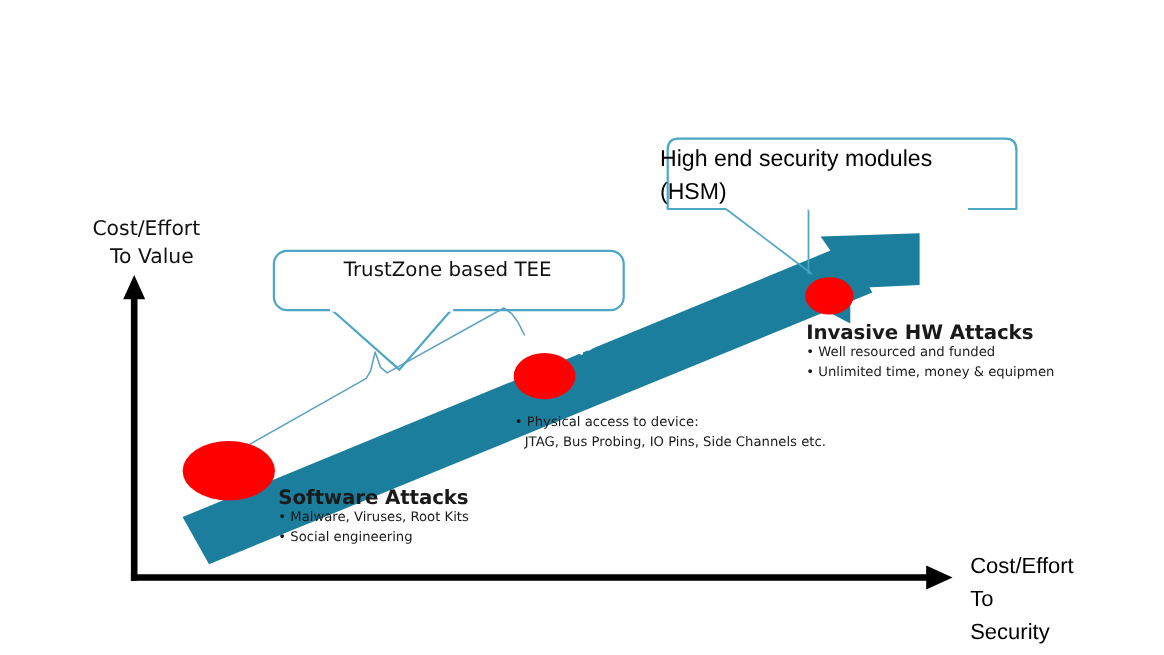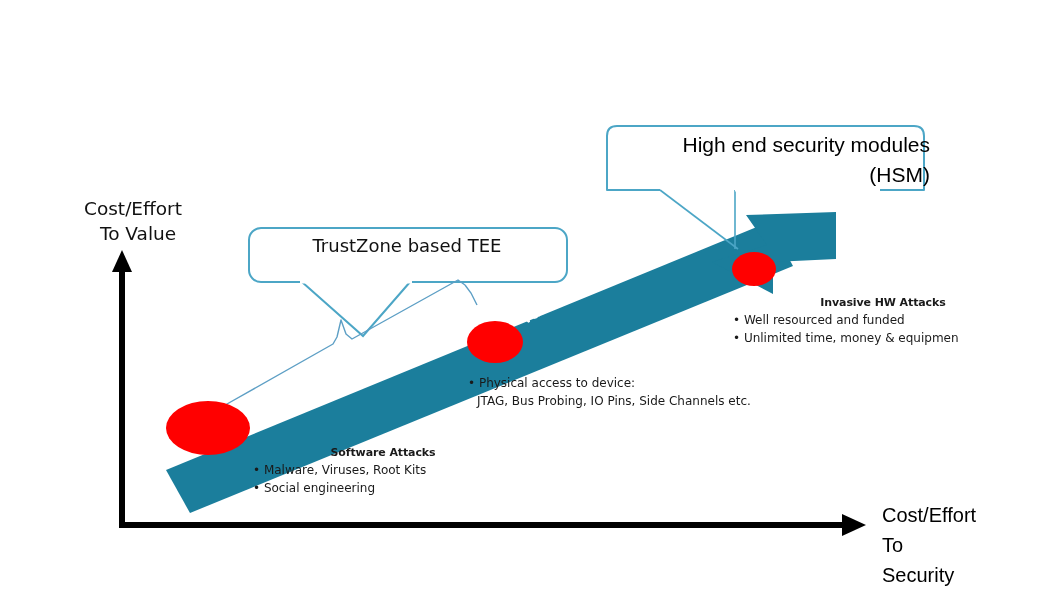--- a/index.html
+++ b/index.html
@@ -61,38 +61,37 @@
     font-family: "DejaVu Sans", sans-serif;
     font-size: 18px;
     line-height: 24px;
     color: #111111;
   }
 
   .callout-text-hsm {
     left: 600px;
     top: 130px;
     width: 330px;
-    text-align: right;
+    text-align: left;
     font-family: "Liberation Sans", sans-serif;
     font-size: 21px;
     line-height: 30px;
     color: #000000;
   }
 
   .attack-block {
     position: absolute;
     font-family: "DejaVu Sans", sans-serif;
     color: #1a1a1a;
   }
   .attack-block .ab-title {
-    font-size: 11px;
+    font-size: 18px;
     font-weight: bold;
     line-height: 17px;
     letter-spacing: -0.1px;
-    text-align: center;
   }
   .attack-block .ab-item {
     font-size: 12px;
     line-height: 18px;
     white-space: nowrap;
   }
   .attack-block .ab-item.cont {
     padding-left: 9px;
   }
 

